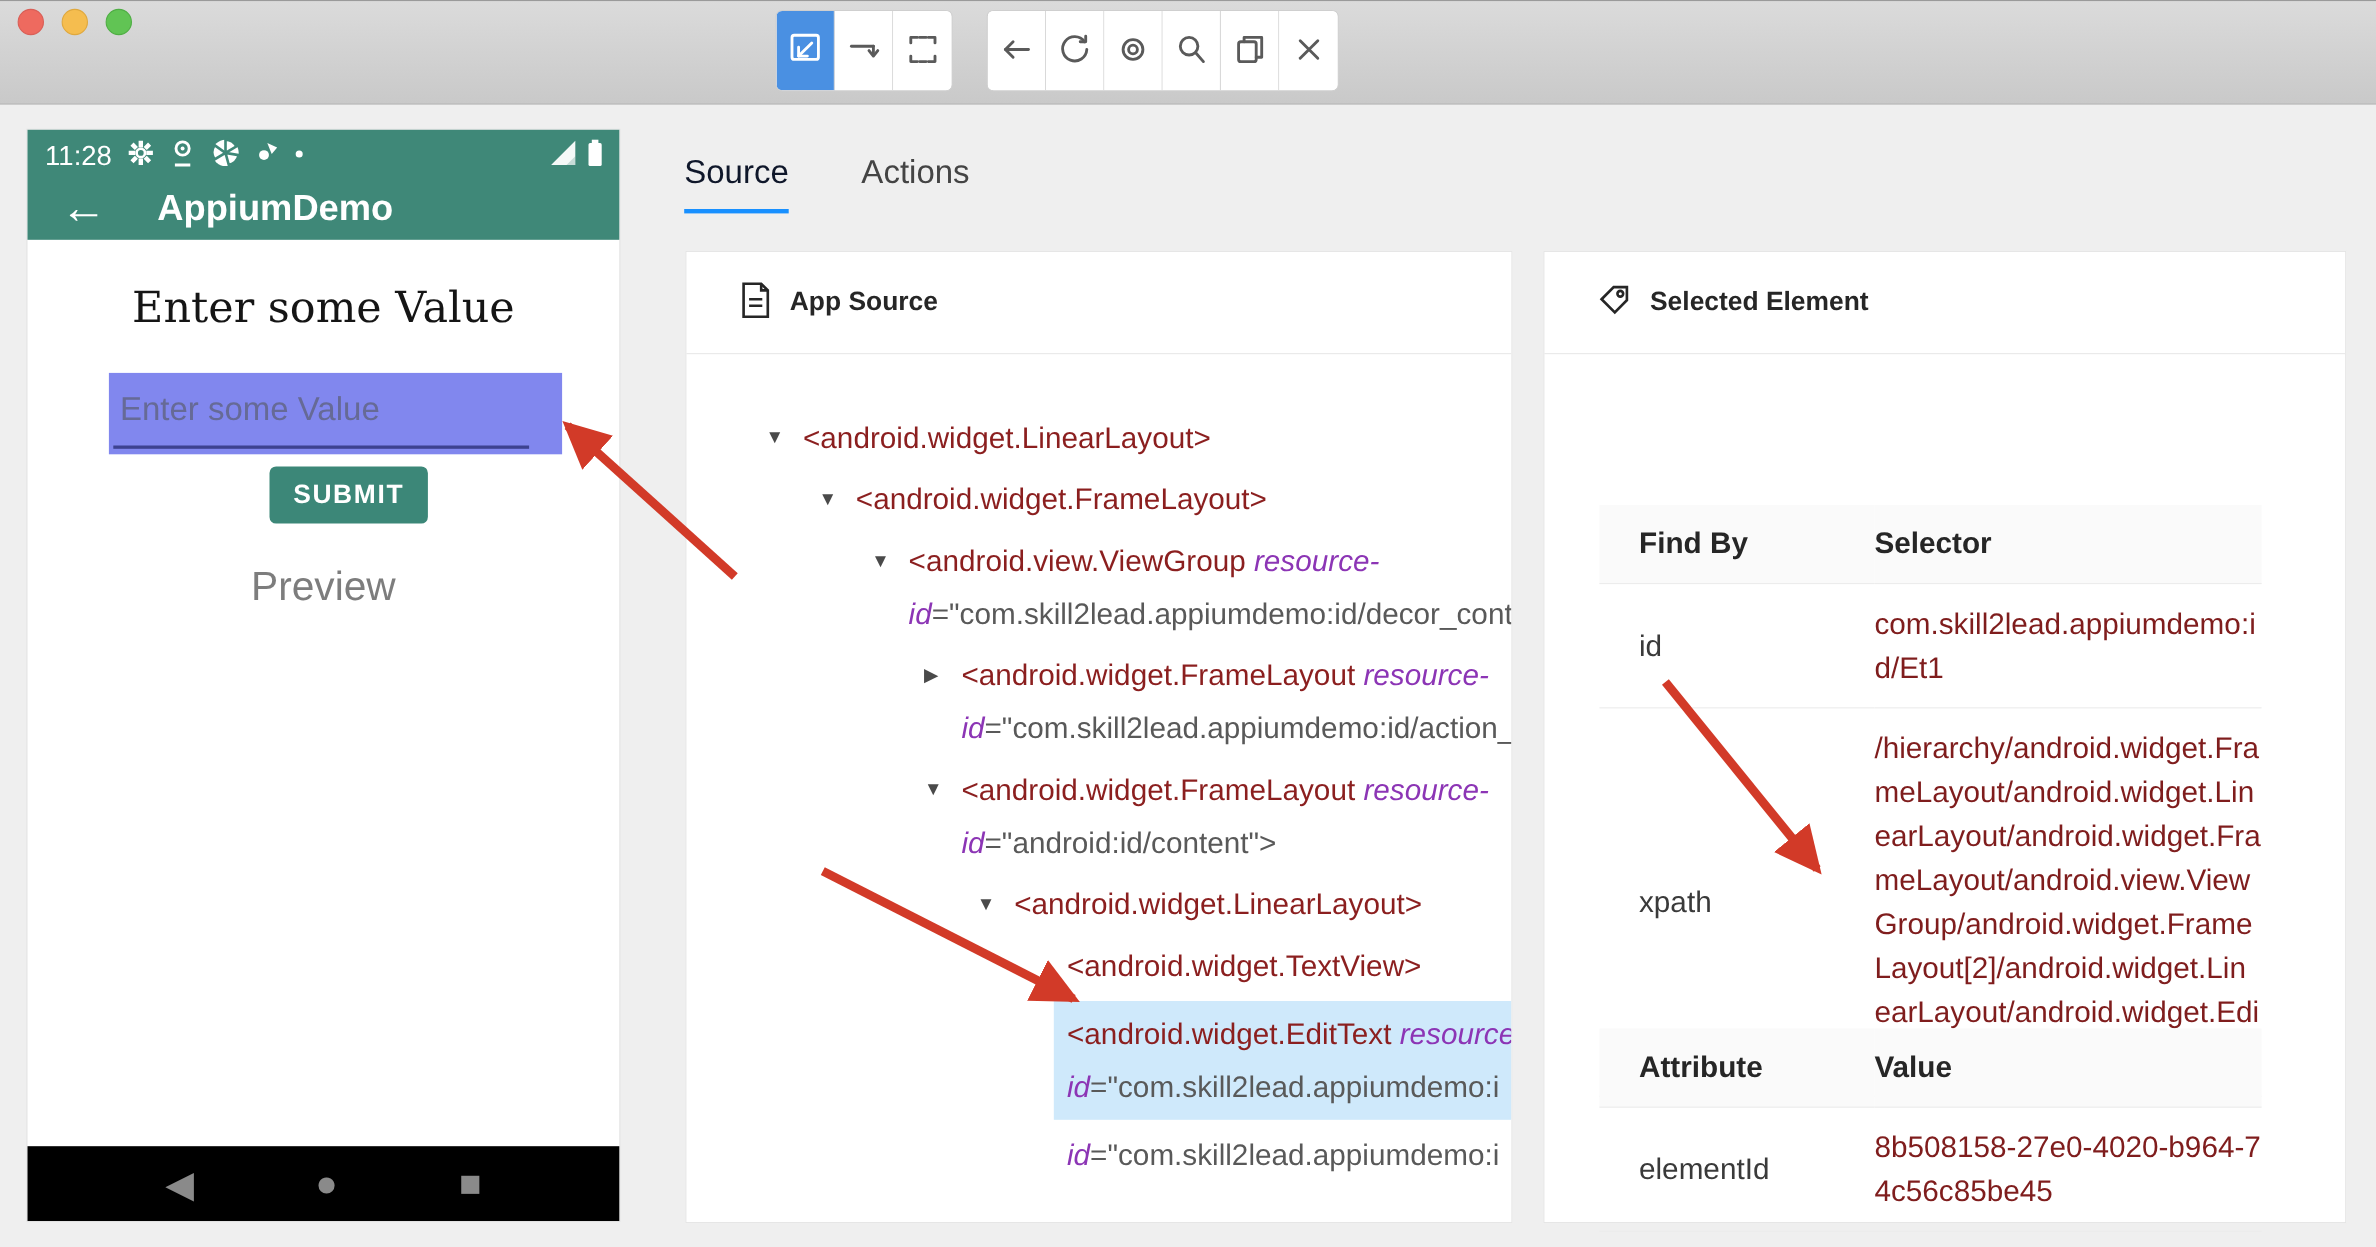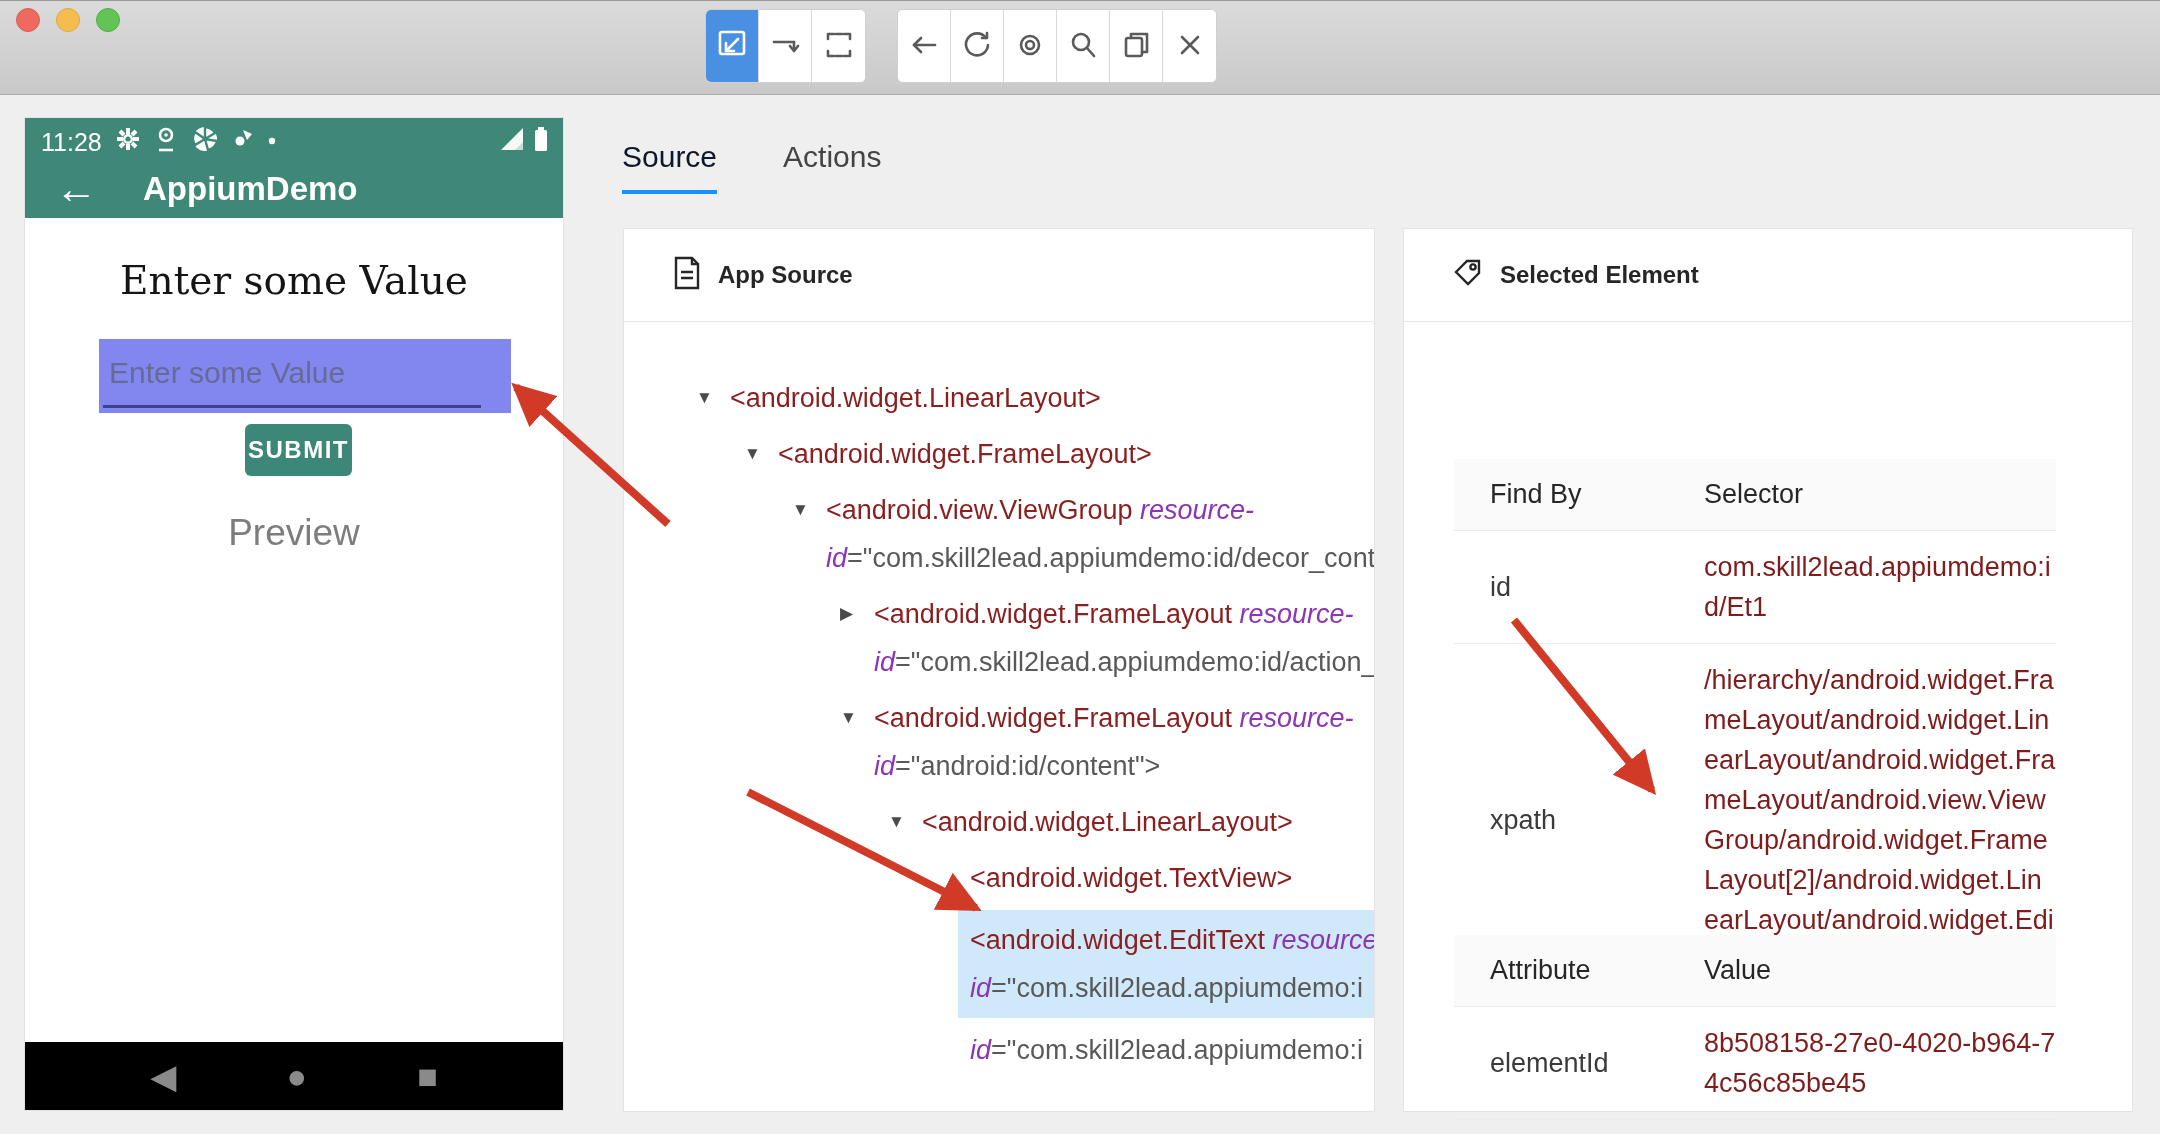--- a/index.html
+++ b/index.html
@@ -39,21 +39,21 @@
   .back-arrow { position:absolute; left:30px; top:2px; font-size:42px; line-height:46px; }
   .appbar-title { position:absolute; left:118px; top:6px; font-size:33px; font-weight:bold; }
 
   .phone-heading { position:absolute; left:0; top:140px; width:100%; text-align:center;
     font-family:"DejaVu Serif","Liberation Serif",serif; font-size:39px; color:#151515; }
   .phone-input { position:absolute; left:74px; top:221px; width:412px; height:74px;
     background:#8187ee; border:none; outline:none; font-size:30px; color:#565879;
     padding:0 10px 6px 10px; }
   .phone-input::placeholder { color:#666a96; opacity:1; }
   .input-underline { position:absolute; left:78px; top:287px; width:378px; height:3px; background:#3d4290; }
-  .submit-btn { position:absolute; left:220px; top:306px; width:107px; height:52px;
+  .submit-btn { position:absolute; left:220px; top:306px; width:144px; height:52px;
     background:#3c8778; color:#fff; border:none; border-radius:6px; font-size:24px;
     font-weight:bold; letter-spacing:1.5px; cursor:pointer; }
   .phone-preview { position:absolute; left:0; top:394px; width:100%; text-align:center;
     font-size:37px; color:#7d7d7d; }
   .phone-nav { position:absolute; left:0; top:924px; width:100%; height:68px; background:#000;
     display:flex; align-items:center; justify-content:space-around; padding:0 70px; }
   .nav-glyph { color:#8a8a8a; font-size:34px; }
 
   
   .tabs { position:absolute; left:622px; top:140px; display:flex; gap:66px; }
@@ -85,21 +85,21 @@
   .act-btn { height:48px; padding:0 20px; background:#fff; border:1px solid #d9d9d9;
     font-size:26px; color:#595959; cursor:pointer; margin-left:-1px; display:flex; align-items:center; }
   .act-btn:first-child { border-radius:4px 0 0 4px; margin-left:0; }
   .act-btn:last-child { border-radius:0 4px 4px 0; }
   .act-btn svg { stroke:#595959; fill:none; stroke-width:2.4; }
 
   .sel-table { position:absolute; left:50px; width:602px; border-collapse:collapse;
     font-size:27px; table-layout:fixed; }
   .sel-table.find { top:230px; }
   .sel-table.attrs { top:706px; }
-  .sel-table th { background:#fafafa; text-align:left; font-weight:400; color:#262626;
+  .sel-table th { background:#fafafa; text-align:left; font-weight:700; color:#262626;
     padding:20px 0 20px 36px; border-bottom:1px solid #ececec; }
   .sel-table td { color:#7f1d1d; padding:16px 0 16px 36px; border-bottom:1px solid #ececec;
     line-height:40px; word-break:break-all; vertical-align:middle; }
   .sel-table td.key { color:#3a3a3a; }
   .sel-table th.c2, .sel-table td.c2 { padding-left:0; }
 
   
   .overlay { position:absolute; left:0; top:0; width:2160px; height:1134px; pointer-events:none; z-index:50; }
 </style>
 </head>

